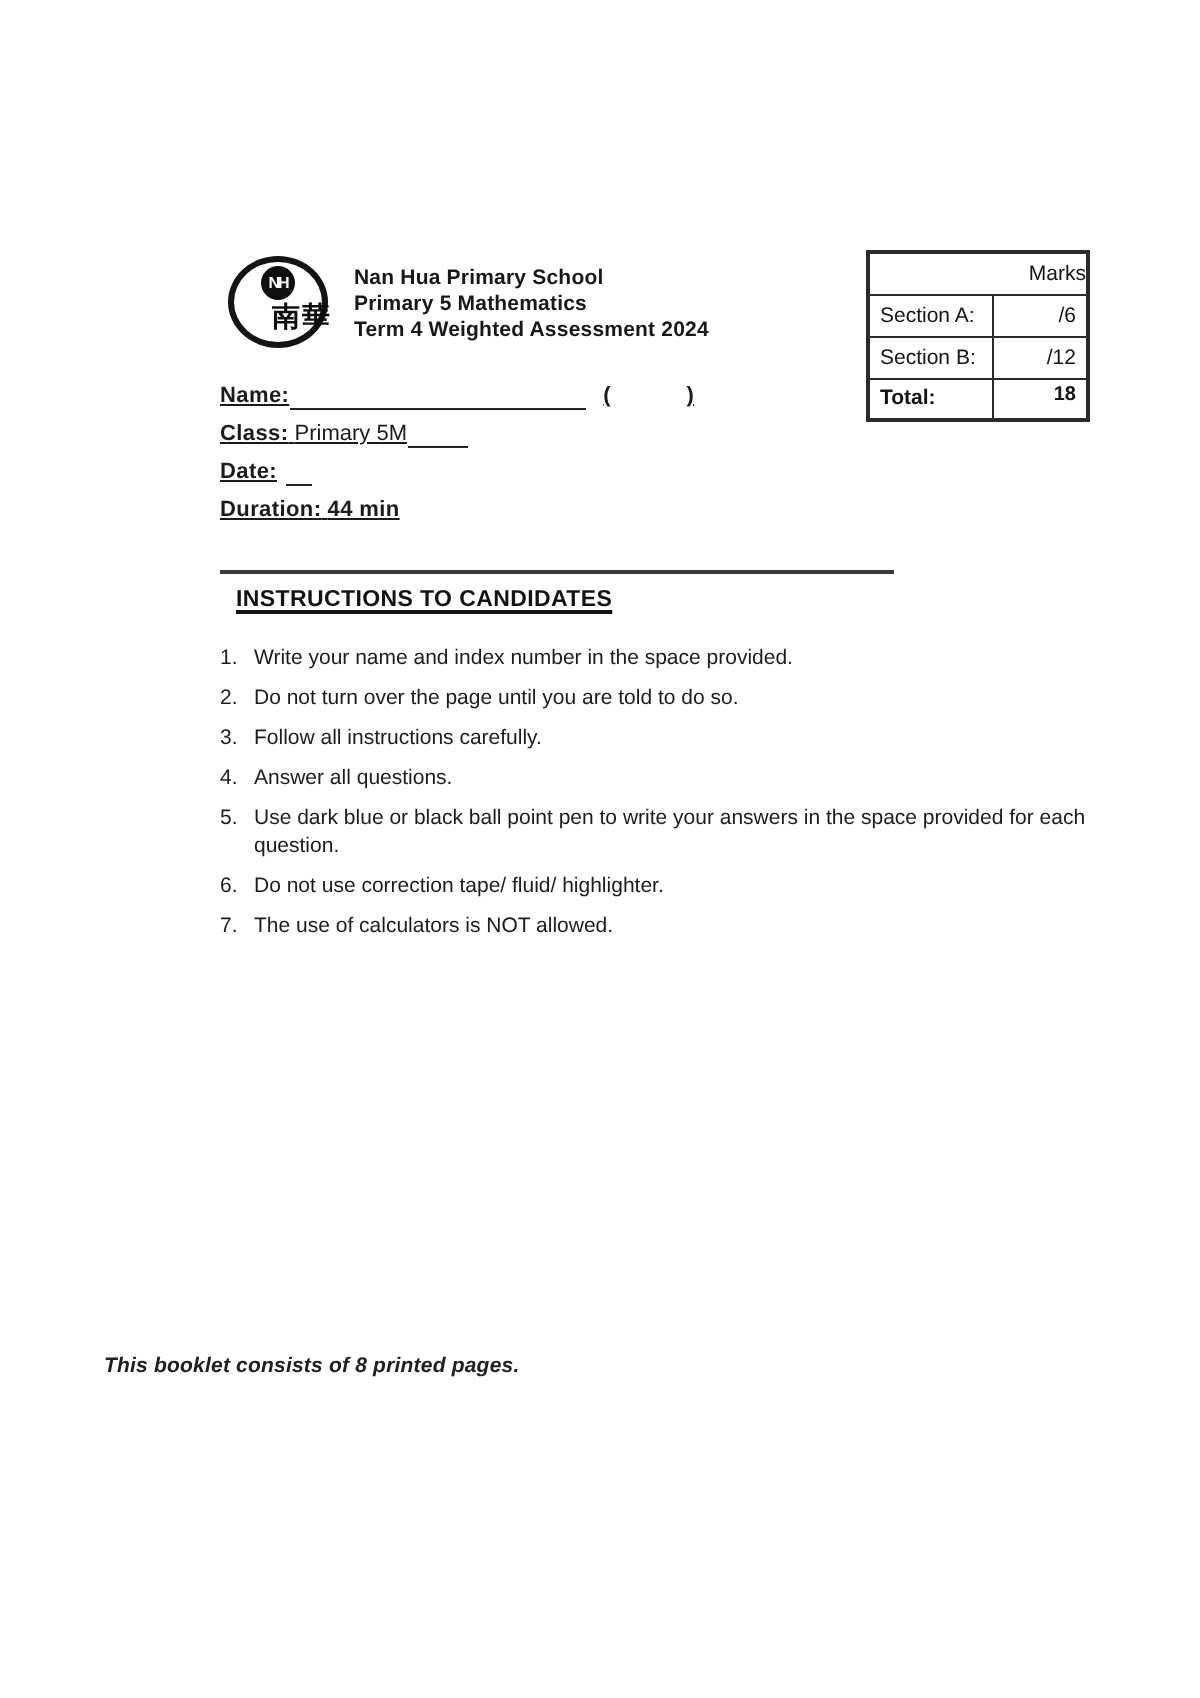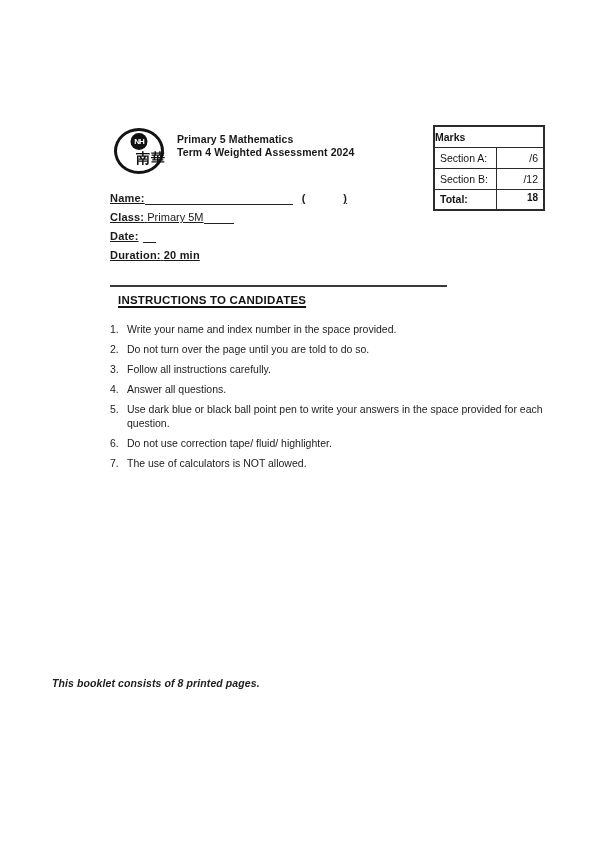--- a/index.html
+++ b/index.html
@@ -44,21 +44,21 @@
   .marks-table {
     position: absolute; left: 433px; top: 125px;
     border-collapse: collapse; font-size: 10.5px;
     color: #141414;
   }
   .marks-table td {
     border: 1.5px solid #2b2b2b;
     height: 21px;
   }
   .marks-table { border: 2px solid #2b2b2b; }
-  .marks-title-cell { text-align: left; font-weight: bold; width: 110px; }
+  .marks-title-cell { text-align: right; font-weight: normal; width: 110px; }
   .marks-label-cell { width: 62px; padding: 3px 2px 3px 5px; }
   .marks-value-cell { width: 48px; text-align: right; padding-right: 5px; }
   .marks-row-total .marks-label-cell { font-weight: bold; }
   .marks-row-total .marks-value-cell { vertical-align: top; padding-top: 2px; font-weight: bold; font-size: 10px; }
 
   
   .info-block { position: absolute; left: 110px; top: 192px; font-size: 11px; }
   .info-line { height: 13px; line-height: 13px; margin-bottom: 6px; white-space: nowrap; text-decoration: underline; }
   .info-label { font-weight: bold; letter-spacing: 0.2px; }
   .blank-line { display: inline-block; border-bottom: 1.5px solid #222; height: 11px; vertical-align: bottom; }
@@ -102,20 +102,21 @@
 <body>
 
 <div class="page">
 
   <div class="logo">
     <div class="logo-nh">NH</div>
     <div class="logo-cn">南華</div>
   </div>
 
   <div class="school-block">
+    <div>Nan Hua Primary School</div>
     <div>Primary 5 Mathematics</div>
     <div>Term 4 Weighted Assessment 2024</div>
   </div>
 
   <table class="marks-table">
     <tbody>
       <tr>
         <td class="marks-title-cell" colspan="2">Marks</td>
       </tr>
       <tr>
@@ -137,21 +138,21 @@
     <div class="info-line">
       <span class="info-label">Name:</span><span class="blank-line blank-name"></span><span class="paren-group"><span class="paren">(</span><span class="blank-line blank-index"></span><span class="paren">)</span></span>
     </div>
     <div class="info-line">
       <span class="info-label">Class:</span>&nbsp;<span>Primary 5M</span><span class="blank-line blank-class"></span>
     </div>
     <div class="info-line">
       <span class="info-label">Date:</span><span class="blank-line blank-date"></span>
     </div>
     <div class="info-line">
-      <span class="info-label">Duration:</span>&nbsp;<span class="info-label">20 min</span>
+      <span class="info-label">Duration:</span>&nbsp;<span class="info-label">44 min</span>
     </div>
   </div>
 
   <div class="divider"></div>
 
   <div class="instructions-heading">INSTRUCTIONS TO CANDIDATES</div>
 
   <ol class="instructions-list">
     <li>
       <span class="li-num">1.</span>

